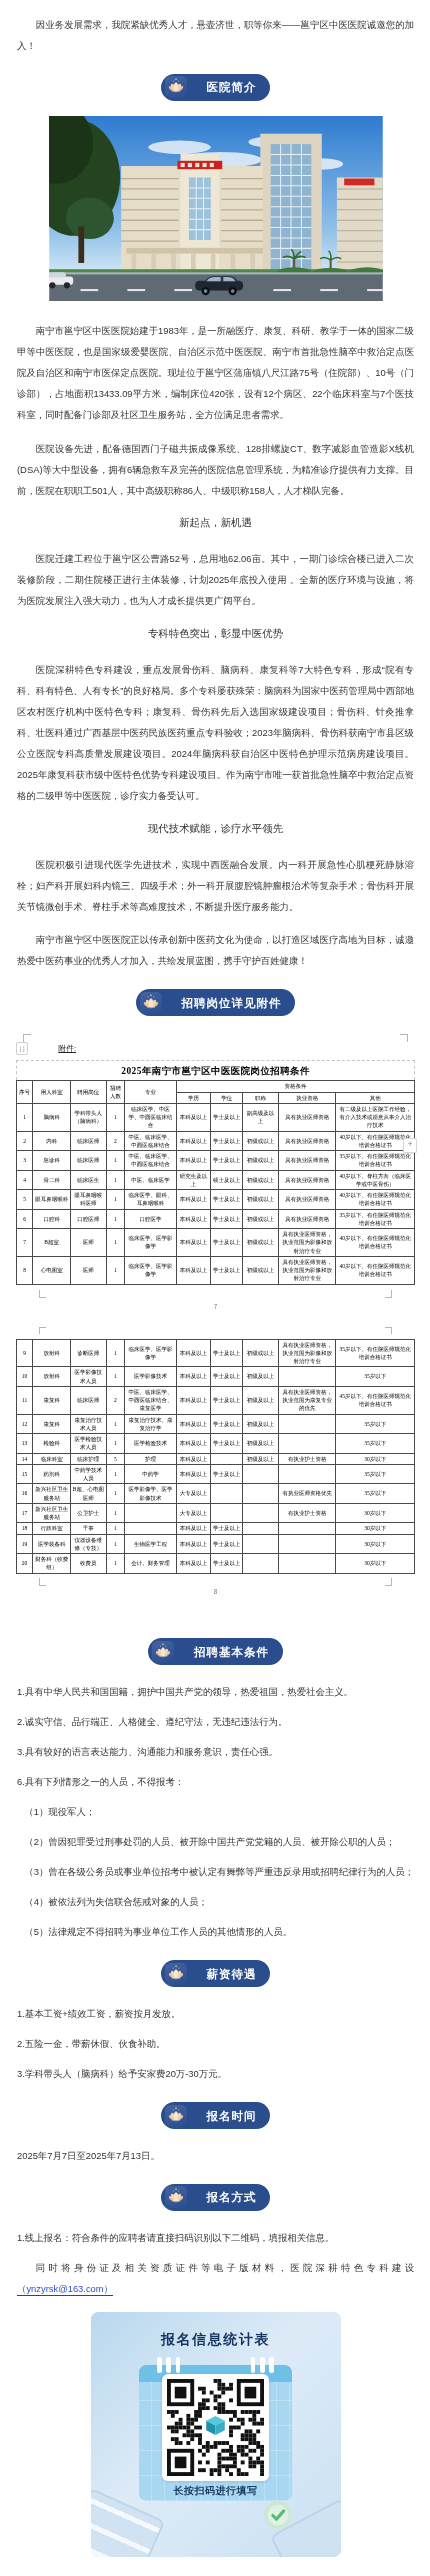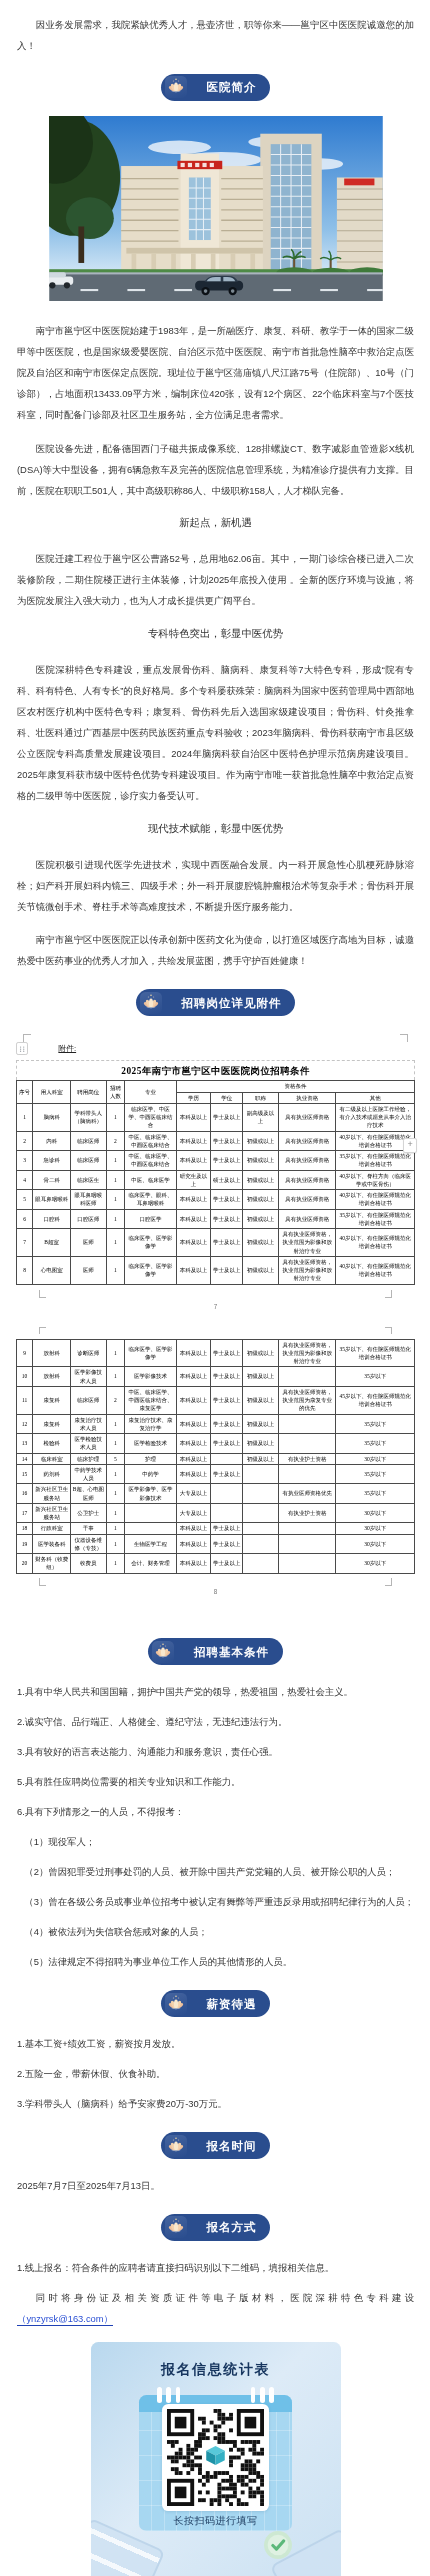--- a/index.html
+++ b/index.html
@@ -45,21 +45,21 @@
   .qr-card-title{margin-top:19px;text-align:center;font-size:14px;font-weight:700;letter-spacing:1.6px;color:#17365f;}
   .calendar{position:relative;width:153px;margin:15.7px auto 0 auto;}
   .rings{position:absolute;top:-8.4px;display:flex;gap:4.7px;z-index:3;}
   .rings.left{left:18px;}
   .rings.right{right:18px;}
   .rings i{width:4.7px;height:16.7px;background:#fff;border-radius:2.6px;display:block;}
   .cal-top{height:16.7px;background:#6fc0e8;border-radius:7.3px 7.3px 0 0;}
   .cal-body{height:119px;background:#a7d7f1;border-radius:0 0 7.3px 7.3px;background-image:repeating-linear-gradient(0deg,rgba(255,255,255,.25) 0 0.5px,transparent 0.5px 12.5px),repeating-linear-gradient(90deg,rgba(255,255,255,.25) 0 0.5px,transparent 0.5px 12.5px);}
   .qr-panel{position:relative;width:107px;height:107px;background:#fff;border-radius:6.3px;margin:0 auto;top:-7.3px;display:flex;align-items:center;justify-content:center;box-shadow:0 1px 3.1px rgba(30,80,120,.15);}
   .qr-panel svg{width:97px;height:97px;}
-  .qr-hint{position:relative;top:-4.2px;text-align:center;font-size:10px;color:#1c3a5e;letter-spacing:0.5px;}
+  .qr-hint{position:relative;top:-4.2px;text-align:center;font-size:10px;color:#1c3a5e;letter-spacing:0.5px;font-weight:bold;}
   .check-badge{position:absolute;right:48px;bottom:25px;z-index:2;}
   .deco-clip{position:absolute;width:78px;height:99px;background:#cfe2f2;border:2.6px solid #b9d2e8;border-radius:7.3px;opacity:.85;z-index:1;}
   .deco-clip.left{left:-25px;bottom:-46px;transform:rotate(24deg);background-image:repeating-linear-gradient(0deg,transparent 0 18px,rgba(255,255,255,.9) 18px 23px);}
   .deco-clip.right{right:-30px;bottom:-57px;transform:rotate(-28deg);}
 </style>
 </head>
 <body>
 
 <div class="content">
 
@@ -196,21 +196,21 @@
 
   <p class="para">南宁市邕宁区中医医院始建于1983年，是一所融医疗、康复、科研、教学于一体的国家二级甲等中医医院，也是国家级爱婴医院、自治区示范中医医院、南宁市首批急性脑卒中救治定点医院及自治区和南宁市医保定点医院。现址位于邕宁区蒲庙镇八尺江路75号（住院部）、10号（门诊部），占地面积13433.09平方米，编制床位420张，设有12个病区、22个临床科室与7个医技科室，同时配备门诊部及社区卫生服务站，全方位满足患者需求。</p>
   <p class="para">医院设备先进，配备德国西门子磁共振成像系统、128排螺旋CT、数字减影血管造影X线机(DSA)等大中型设备，拥有6辆急救车及完善的医院信息管理系统，为精准诊疗提供有力支撑。目前，医院在职职工501人，其中高级职称86人、中级职称158人，人才梯队完备。</p>
 
   <div class="heading">新起点，新机遇</div>
   <p class="para">医院迁建工程位于邕宁区公曹路52号，总用地62.06亩。其中，一期门诊综合楼已进入二次装修阶段，二期住院楼正进行主体装修，计划2025年底投入使用 。全新的医疗环境与设施，将为医院发展注入强大动力，也为人才成长提供更广阔平台。</p>
 
   <div class="heading">专科特色突出，彰显中医优势</div>
   <p class="para">医院深耕特色专科建设，重点发展骨伤科、脑病科、康复科等7大特色专科，形成“院有专科、科有特色、人有专长”的良好格局。多个专科屡获殊荣：脑病科为国家中医药管理局中西部地区农村医疗机构中医特色专科；康复科、骨伤科先后入选国家级建设项目；骨伤科、针灸推拿科、壮医科通过广西基层中医药民族医药重点专科验收；2023年脑病科、骨伤科获南宁市县区级公立医院专科高质量发展建设项目。2024年脑病科获自治区中医特色护理示范病房建设项目。2025年康复科获市级中医特色优势专科建设项目。作为南宁市唯一获首批急性脑卒中救治定点资格的二级甲等中医医院，诊疗实力备受认可。</p>
 
-  <div class="heading">现代技术赋能，彰显中医优势</div>
+  <div class="heading">现代技术赋能，诊疗水平领先</div>
   <p class="para">医院积极引进现代医学先进技术，实现中西医融合发展。内一科开展急性心肌梗死静脉溶栓；妇产科开展妇科内镜三、四级手术；外一科开展腹腔镜肿瘤根治术等复杂手术；骨伤科开展关节镜微创手术、脊柱手术等高难度技术，不断提升医疗服务能力。</p>
   <p class="para">南宁市邕宁区中医医院正以传承创新中医药文化为使命，以打造区域医疗高地为目标，诚邀热爱中医药事业的优秀人才加入，共绘发展蓝图，携手守护百姓健康！</p>
 
   <div class="badge-row">
     <div class="badge">
       <span class="tile">
           <span class="lotus-slot"><svg width="18" height="18" viewBox="0 0 40 40">
               <circle cx="20" cy="5" r="1.6" fill="#ffe2a8"></circle>
               <circle cx="26" cy="9" r="1.1" fill="#ffd9c0"></circle>
               <circle cx="14" cy="9" r="1.1" fill="#ffe8c8"></circle>
@@ -574,21 +574,20 @@
             </svg></span>
         </span>
       <span class="label">招聘基本条件</span>
     </div>
   </div>
 
   <div class="items-block">
       <p class="cond">1.具有中华人民共和国国籍，拥护中国共产党的领导，热爱祖国，热爱社会主义。</p>
       <p class="cond">2.诚实守信、品行端正、人格健全、遵纪守法，无违纪违法行为。</p>
       <p class="cond">3.具有较好的语言表达能力、沟通能力和服务意识，责任心强。</p>
-      <p class="cond">5.具有胜任应聘岗位需要的相关专业知识和工作能力。</p>
       <p class="cond">6.具有下列情形之一的人员，不得报考：</p>
     </div>
   <div class="items-block">
       <p class="cond sub">（1）现役军人；</p>
       <p class="cond sub">（2）曾因犯罪受过刑事处罚的人员、被开除中国共产党党籍的人员、被开除公职的人员；</p>
       <p class="cond sub">（3）曾在各级公务员或事业单位招考中被认定有舞弊等严重违反录用或招聘纪律行为的人员；</p>
       <p class="cond sub">（4）被依法列为失信联合惩戒对象的人员；</p>
       <p class="cond sub">（5）法律规定不得招聘为事业单位工作人员的其他情形的人员。</p>
     </div>
 

